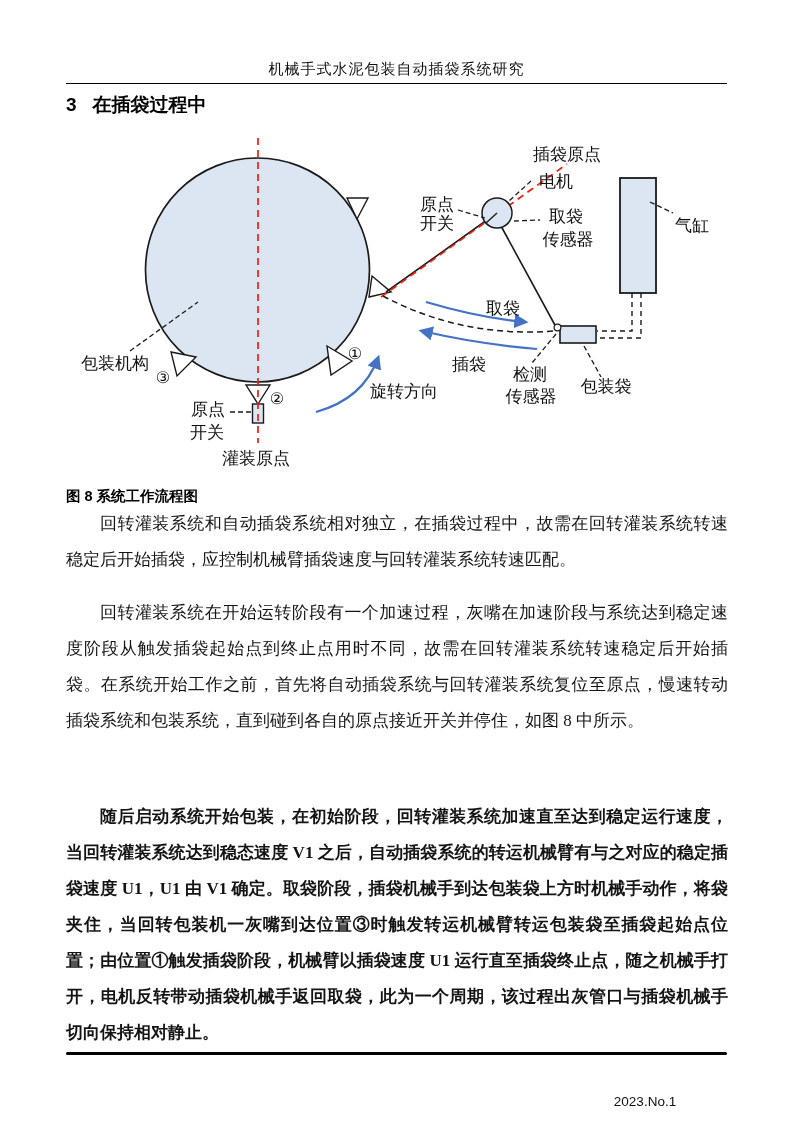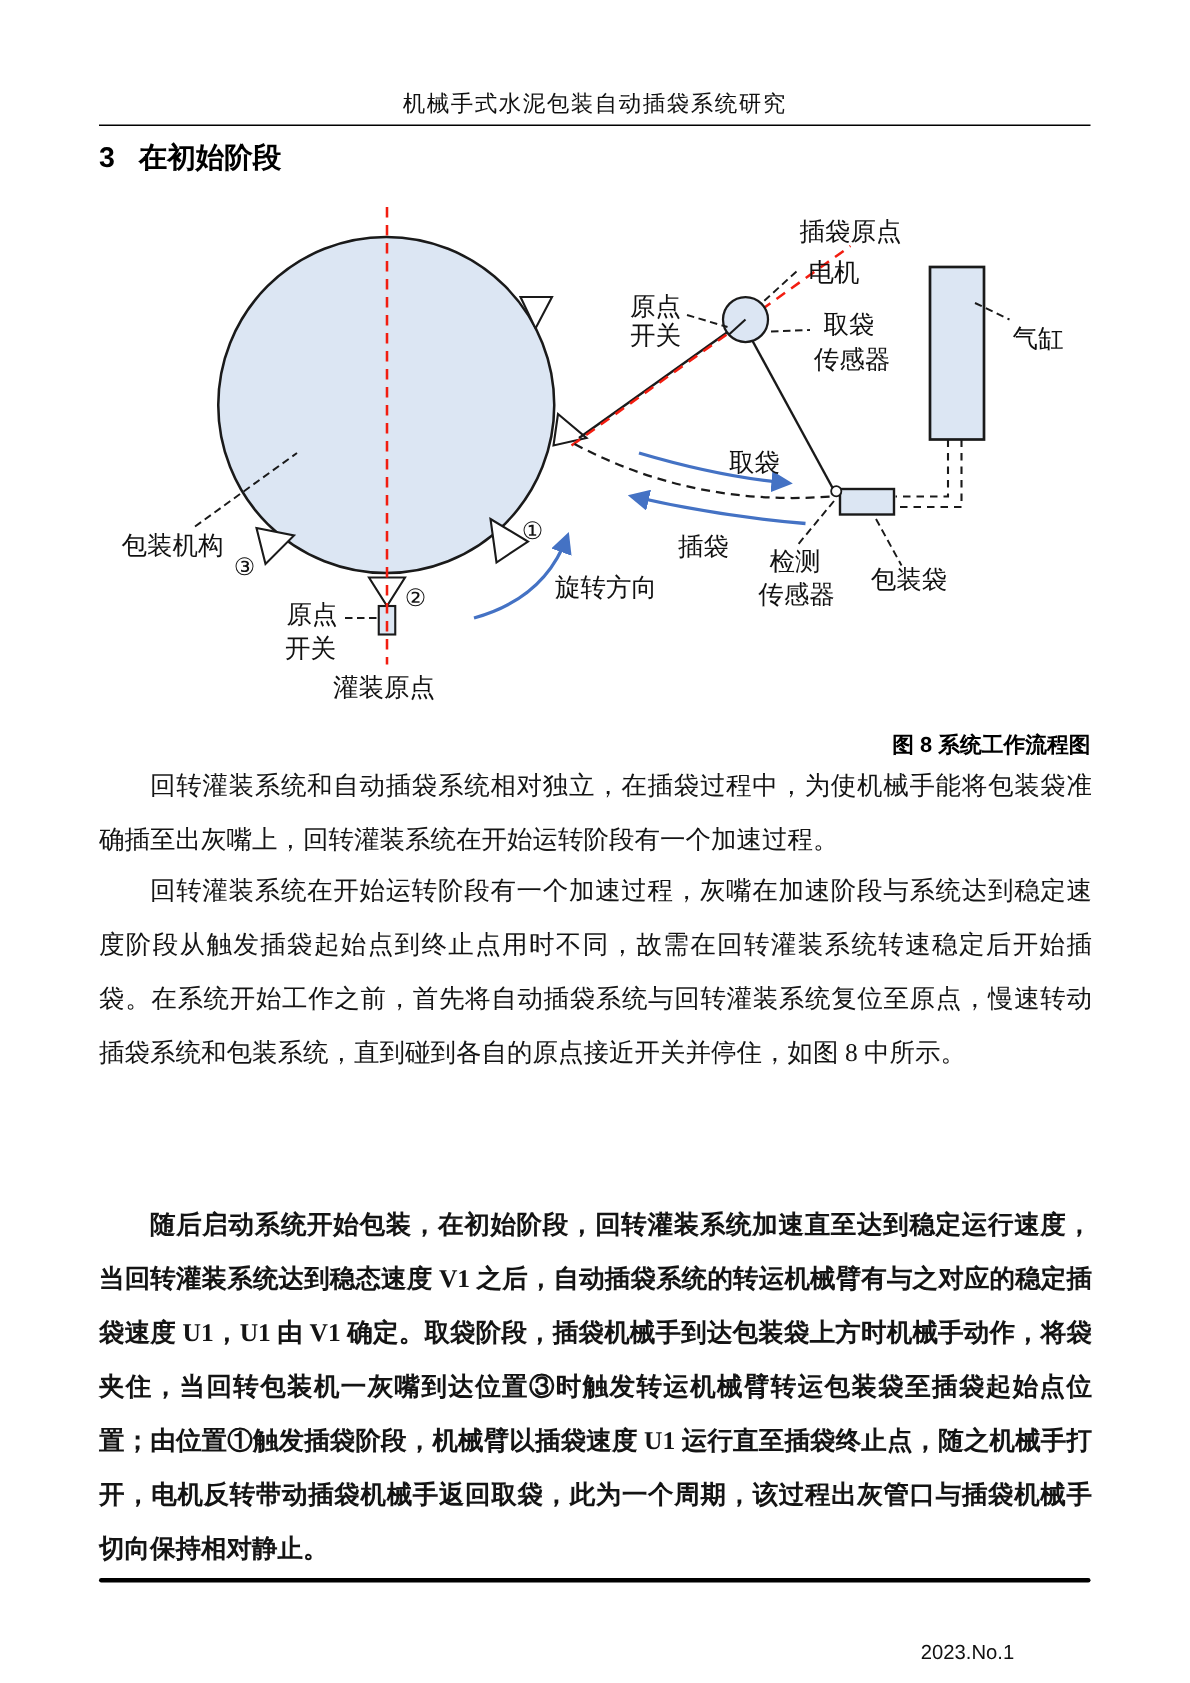--- a/index.html
+++ b/index.html
@@ -13,49 +13,49 @@
   }
   .head-rule{position:absolute;left:66px;top:83px;width:661px;height:1.4px;background:#000;}
   .section-heading{
     position:absolute;left:66px;top:92px;width:661px;
     font-family:"Liberation Sans","DejaVu Sans",sans-serif;font-weight:700;font-size:19px;color:#000;
   }
   .section-heading .num{margin-right:16px;}
   .diagram{position:absolute;left:60px;top:125px;width:680px;height:350px;}
   .diagram text{font-family:"Liberation Serif","DejaVu Serif",serif;fill:#111;}
   .fig-caption{
-    position:absolute;left:66px;top:487px;width:661px;text-align:right;
+    position:absolute;left:66px;top:487px;width:661px;text-align:left;
     font-family:"Liberation Sans","DejaVu Sans",sans-serif;font-weight:700;font-size:14.5px;color:#000;
   }
   .body-par{
     position:absolute;left:66px;width:662px;margin:0;
     font-size:17px;line-height:36px;text-align:justify;text-justify:inter-ideograph;
     text-indent:2em;color:#141414;
   }
-  #par1{top:506px;} #par2{top:576px;} #par3{top:799px;font-weight:bold;}
+  #par1{top:506px;} #par2{top:595px;} #par3{top:799px;font-weight:bold;}
   .foot-rule{position:absolute;left:66px;top:1052px;width:661px;height:2.5px;background:#000;border-radius:2px;}
   .page-number{
     position:absolute;left:66px;top:1057px;width:661px;text-align:center;
     font-family:"Liberation Sans","DejaVu Sans",sans-serif;font-size:13px;color:#111;
   }
   .issue-label{
     position:absolute;left:586px;top:1094px;width:118px;text-align:center;
     font-family:"Liberation Sans","DejaVu Sans",sans-serif;font-size:13.5px;color:#111;
   }
 </style>
 </head>
 <body>
 
 <div class="page">
 
   <div class="running-head">机械手式水泥包装自动插袋系统研究</div>
   <div class="head-rule"></div>
 
   <div class="section-heading">
-    <span class="num">3</span><span>在初始阶段</span>
+    <span class="num">3</span><span>在插袋过程中</span>
   </div>
 
   <svg class="diagram" viewBox="60 125 680 350" width="680" height="350" xmlns="http://www.w3.org/2000/svg">
     <defs>
       <marker id="arrowBlue" viewBox="0 0 10 10" refX="7.5" refY="5" markerWidth="6.5" markerHeight="6.5" orient="auto-start-reverse">
         <path d="M0,0 L10,5 L0,10 z" fill="#4472c4"></path>
       </marker>
     </defs>
 
     <circle cx="257.5" cy="270" r="112" fill="#dce6f3" stroke="#1a1a1a" stroke-width="1.7"></circle>
@@ -116,20 +116,20 @@
     <text x="208" y="415" font-size="17" text-anchor="middle">原点</text>
     <text x="207" y="438" font-size="17" text-anchor="middle">开关</text>
     <text x="256" y="464" font-size="17" text-anchor="middle">灌装原点</text>
     <text x="355" y="359" font-size="16" text-anchor="middle">①</text>
     <text x="277" y="404" font-size="16" text-anchor="middle">②</text>
     <text x="163" y="383" font-size="16" text-anchor="middle">③</text>
   </svg>
 
   <div class="fig-caption">图 8  系统工作流程图</div>
 
-  <p id="par1" class="body-par">回转灌装系统和自动插袋系统相对独立，在插袋过程中，为使机械手能将包装袋准确插至出灰嘴上，回转灌装系统在开始运转阶段有一个加速过程。</p>
+  <p id="par1" class="body-par">回转灌装系统和自动插袋系统相对独立，在插袋过程中，故需在回转灌装系统转速稳定后开始插袋，应控制机械臂插袋速度与回转灌装系统转速匹配。</p>
   <p id="par2" class="body-par">回转灌装系统在开始运转阶段有一个加速过程，灰嘴在加速阶段与系统达到稳定速度阶段从触发插袋起始点到终止点用时不同，故需在回转灌装系统转速稳定后开始插袋。在系统开始工作之前，首先将自动插袋系统与回转灌装系统复位至原点，慢速转动插袋系统和包装系统，直到碰到各自的原点接近开关并停住，如图 8 中所示。</p>
   <p id="par3" class="body-par">随后启动系统开始包装，在初始阶段，回转灌装系统加速直至达到稳定运行速度，当回转灌装系统达到稳态速度 V1 之后，自动插袋系统的转运机械臂有与之对应的稳定插袋速度 U1，U1 由 V1 确定。取袋阶段，插袋机械手到达包装袋上方时机械手动作，将袋夹住，当回转包装机一灰嘴到达位置③时触发转运机械臂转运包装袋至插袋起始点位置；由位置①触发插袋阶段，机械臂以插袋速度 U1 运行直至插袋终止点，随之机械手打开，电机反转带动插袋机械手返回取袋，此为一个周期，该过程出灰管口与插袋机械手切向保持相对静止。</p>
 
   <div class="foot-rule"></div>
   <div class="issue-label">2023.No.1</div>
 
 </div>
 
 </body></html>

